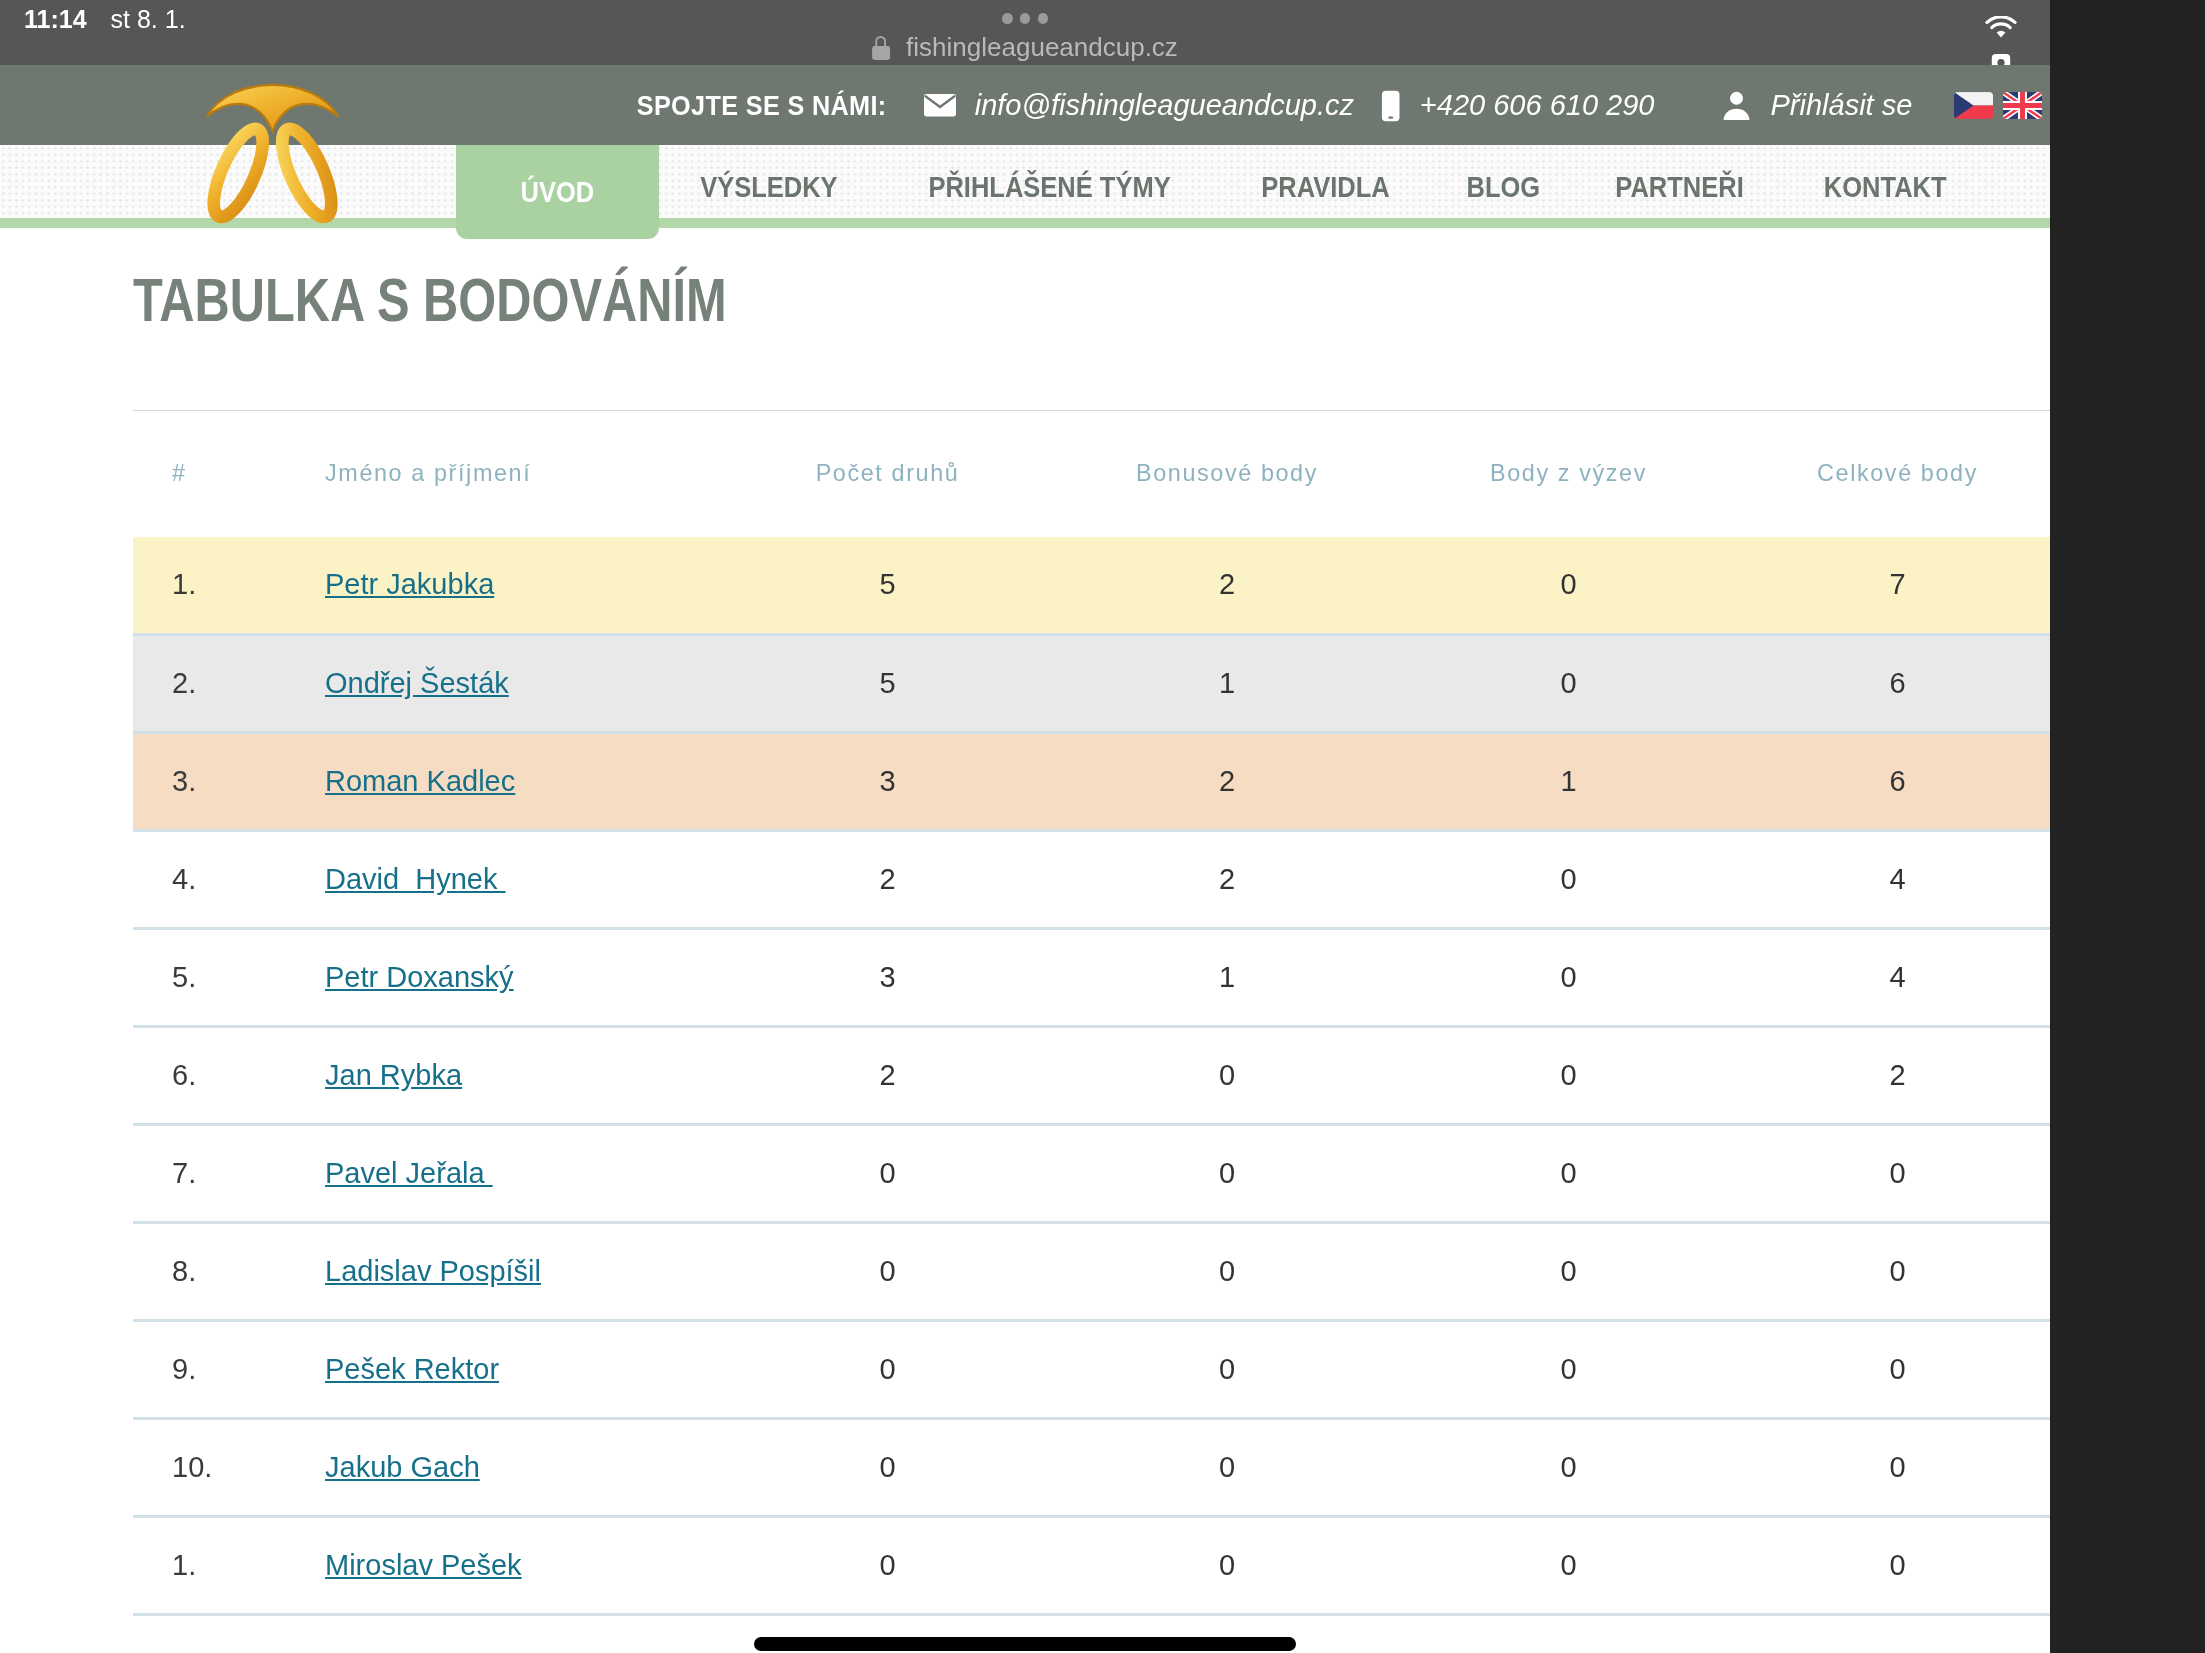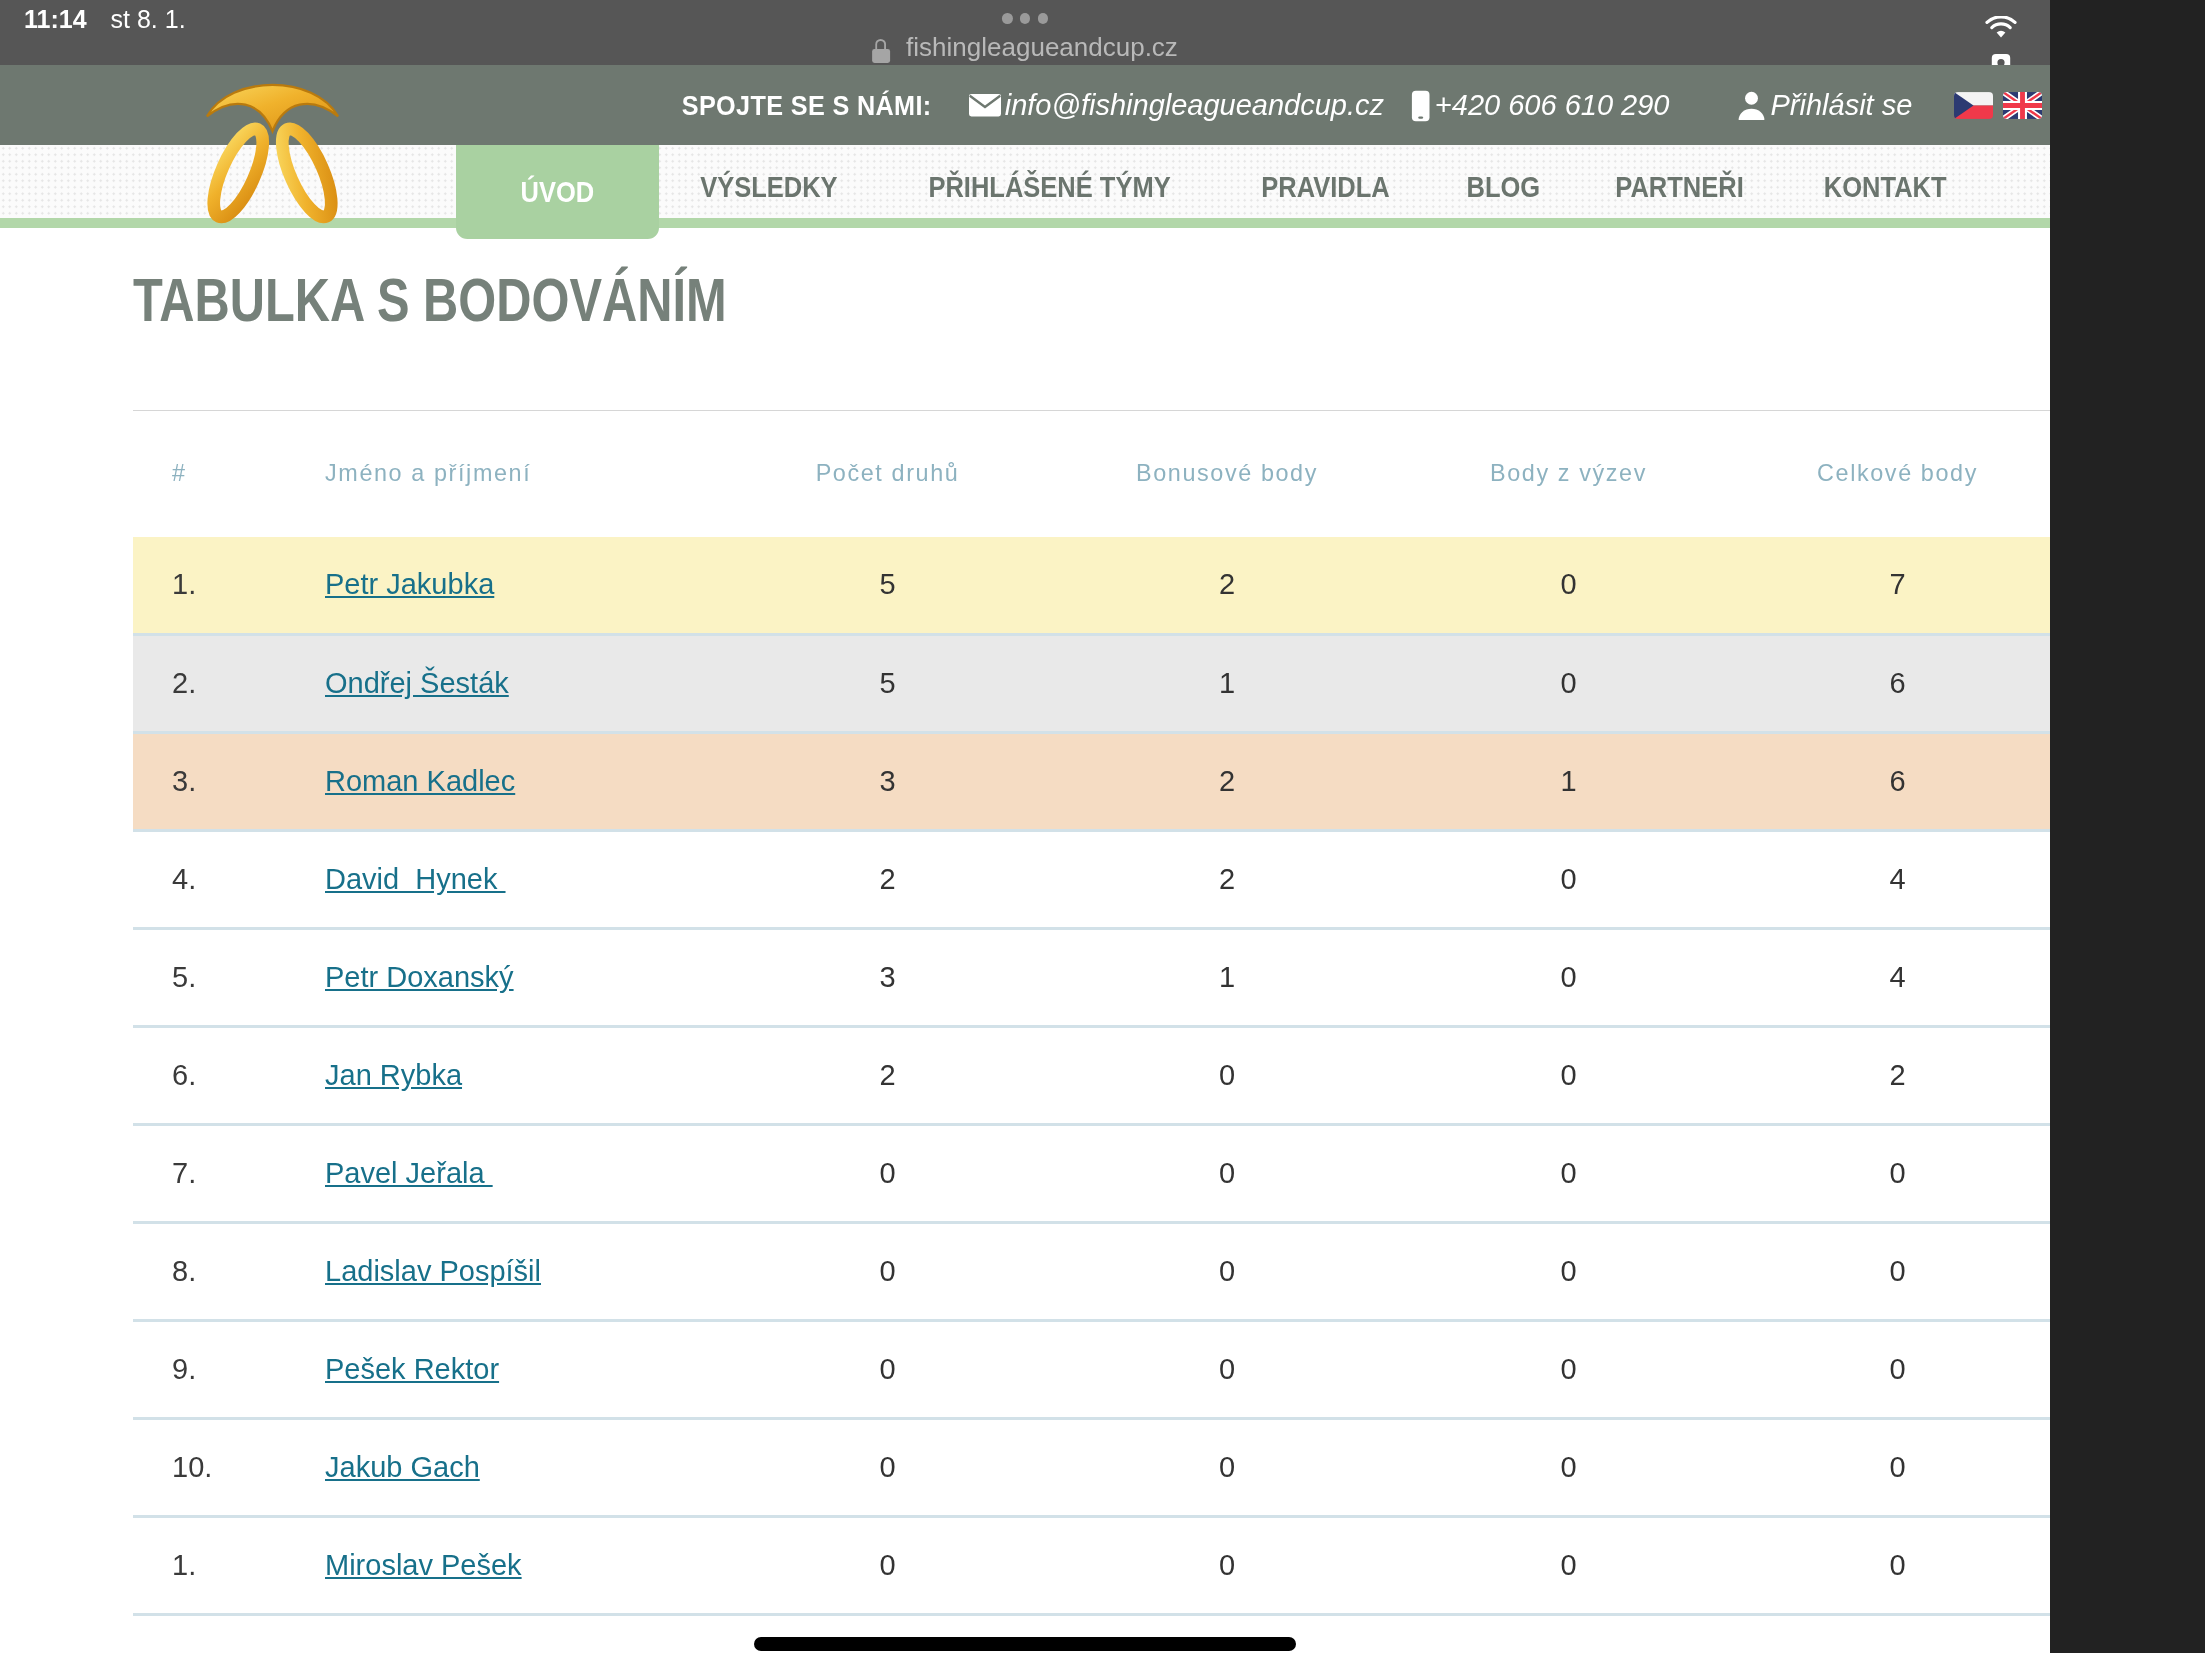--- a/index.html
+++ b/index.html
@@ -9,35 +9,35 @@
     font-family:"Liberation Sans", sans-serif; overflow:hidden;
   }
 
   
   .status-bar { position:absolute; top:0; left:0; width:100%; height:65px; background:#565656; color:#fff; }
   .sb-left { position:absolute; left:24px; top:4.8px; display:flex; gap:24px; font-size:25px; }
   .sb-time { font-weight:bold; }
   .sb-date { font-weight:normal; }
   .sb-dots { position:absolute; left:50%; top:13px; transform:translateX(-50%); display:flex; gap:7.3px; }
   .sb-dots i { width:10.5px; height:10.5px; border-radius:50%; background:#9a9a9a; }
-  .sb-url { position:absolute; left:50%; top:32px; transform:translateX(-50%); display:flex; align-items:flex-end; gap:16px; color:#b9b9b9; font-size:26px; }
+  .sb-url { position:absolute; left:50%; top:32px; transform:translateX(-50%); display:flex; align-items:center; gap:16px; color:#b9b9b9; font-size:26px; }
   .lock-icon { width:18px; height:24px; position:relative; display:inline-block; }
   .lock-icon .body { position:absolute; bottom:0; left:0; width:18px; height:13.7px; background:#a5a5a5; border-radius:2.4px; }
   .lock-icon .shackle { position:absolute; top:0; left:3.2px; width:11.3px; height:11.3px; border:2.4px solid #a5a5a5; border-bottom:none; border-radius:6.5px 6.5px 0 0; }
   .sb-right { position:absolute; right:21px; top:16px; display:flex; align-items:center; gap:13px;flex-direction:column; }
   .sb-batt-text { font-size:25px; color:#fff; }
   .batt-shell { position:relative; width:45px; height:22.6px; border:2.4px solid rgba(255,255,255,.55); border-radius:6.5px; padding:2.4px; }
   .batt-shell .fill { width:86%; height:100%; background:#fff; border-radius:3.2px; }
   .batt-shell .tip { position:absolute; right:-6.5px; top:6.5px; width:3.2px; height:8px; background:rgba(255,255,255,.55); border-radius:0 2.4px 2.4px 0; }
 
   
   .top-header { position:absolute; top:65px; left:0; width:100%; height:81px; background:#6e7870; color:#fff; }
   .th-inner { position:absolute; right:8px; top:0; height:100%; display:flex; align-items:center; }
   .contact-label { font-size:28px; font-weight:bold; letter-spacing:0.4px; transform:scaleX(.9); transform-origin:right center; }
-  .hdr-item { display:flex; align-items:center; gap:4px; font-style:italic; font-size:29px; }
+  .hdr-item { display:flex; align-items:center; gap:19px; font-style:italic; font-size:29px; }
   .gap-s { margin-left:37px; } .gap-m { margin-left:27.4px; } .gap-l { margin-left:68px; } .gap-f { margin-left:42px; }
   .flag { width:39px; height:27px; border-radius:4px; overflow:hidden; display:block; }
   .flag + .flag { margin-left:9.7px; }
 
   
   .navbar {
     position:absolute; top:145px; left:0; width:100%; height:83px;
     background-color:#fbfbfb;
     background-image:radial-gradient(#e4e4e4 1px, rgba(0,0,0,0) 1.2px);
     background-size:6.5px 6.5px;

